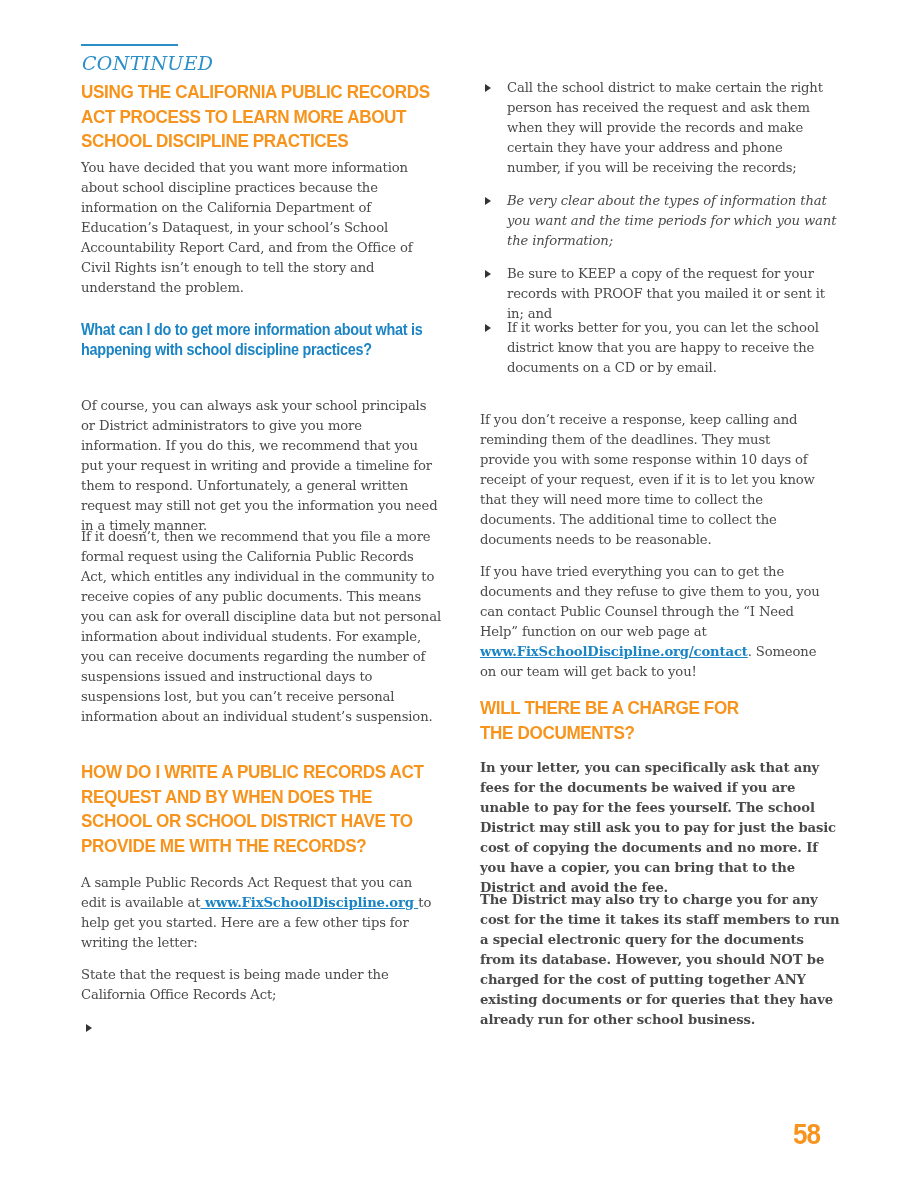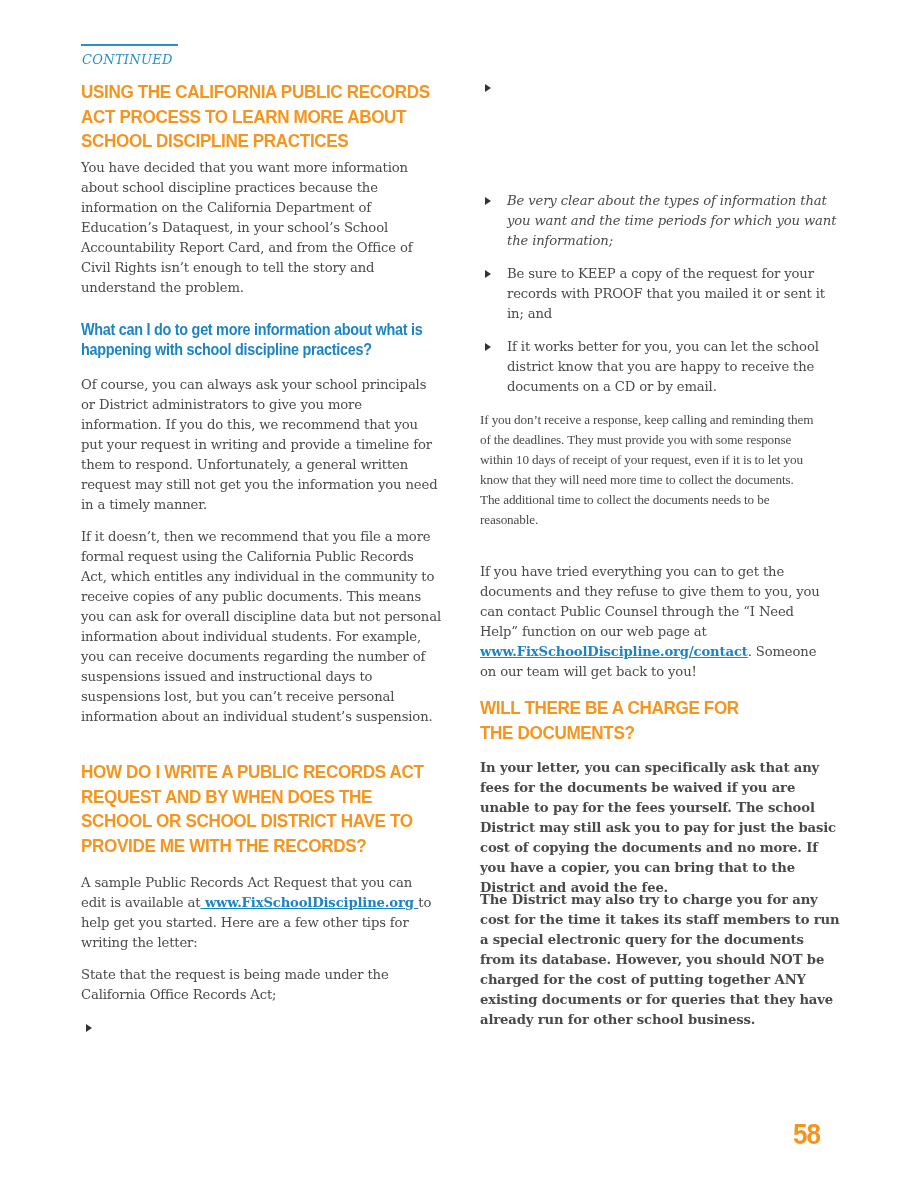--- a/index.html
+++ b/index.html
@@ -3,21 +3,21 @@
   <meta charset="utf-8">
   <style>
     html, body { margin: 0; padding: 0; background: #ffffff; }
     body { width: 918px; height: 1188px; position: relative; overflow: hidden;
       font-family: "DejaVu Serif", serif; color: #4a4a4a; }
     .col { position: absolute; top: 0; }
     .col-left { left: 81px; width: 360px; }
     .col-right { left: 480px; width: 360px; }
     .rule { position: absolute; left: 81px; top: 44px; width: 97px; height: 2px; background: #2a8fc7; }
     .continued { position: absolute; left: 82px; top: 52px; font-family: "DejaVu Serif", serif;
-      font-style: italic; font-size: 13px; letter-spacing: 0.3px; color: #2a8fc7; }
+      font-style: italic; font-size: 19px; letter-spacing: 0.3px; color: #2a8fc7; }
     .h-orange { font-family: "Liberation Sans", sans-serif; font-weight: 700; color: #f7941d;
       font-size: 19px; line-height: 24.5px; text-transform: uppercase; letter-spacing: -0.4px;
       transform: scaleX(0.9); transform-origin: left top; width: 111%; margin: 0; }
     .h-blue { font-family: "Liberation Sans", sans-serif; font-weight: 700; color: #1b84c4;
       font-size: 16px; line-height: 20px; letter-spacing: -0.3px;
       transform: scaleX(0.9); transform-origin: left top; width: 111%; margin: 0; }
     p { margin: 0; font-size: 13.2px; line-height: 20px; letter-spacing: -0.15px; }
     a { color: #1b84c4; font-weight: 700; text-decoration: underline; }
     .bullet { position: relative; padding-left: 27px; font-size: 13.2px; line-height: 20px; letter-spacing: -0.15px; }
     .bullet .tri { position: absolute; left: 5px; top: 6px; width: 0; height: 0;
@@ -29,46 +29,47 @@
 </head>
 <body>
 
 <div class="rule"></div>
 <div class="continued">CONTINUED</div>
 
 <div class="col col-left">
   <h2 class="h-orange abs" style="top:80px;">USING THE CALIFORNIA PUBLIC RECORDS ACT PROCESS TO LEARN MORE ABOUT SCHOOL DISCIPLINE PRACTICES</h2>
   <p class="abs" style="top:158px; width:345px;">You have decided that you want more information about school discipline practices because the information on the California Department of Education’s Dataquest, in your school’s School Accountability Report Card, and from the Office of Civil Rights isn’t enough to tell the story and understand the problem.</p>
   <h3 class="h-blue abs" style="top:320px;">What can I do to get more information about what is happening with school discipline practices?</h3>
-  <p class="abs" style="top:375px; width:360px;">Of course, you can always ask your school principals or District administrators to give you more information.  If you do this, we recommend that you put your request in writing and provide a timeline for them to respond. Unfortunately, a general written request may still not get you the information you need in a timely manner.</p>
+  <p class="abs" style="top:396px; width:360px;">Of course, you can always ask your school principals or District administrators to give you more information.  If you do this, we recommend that you put your request in writing and provide a timeline for them to respond. Unfortunately, a general written request may still not get you the information you need in a timely manner.</p>
   <p class="abs" style="top:527px; width:360px;">If it doesn’t, then we recommend that you file a more formal request using the California Public Records Act, which entitles any individual in the community to receive copies of any public documents.  This means you can ask for overall discipline data but not personal information about individual students. For example, you can receive documents regarding the number of suspensions issued and instructional days to suspensions lost, but you can’t receive personal information about an individual student’s suspension.</p>
   <h2 class="h-orange abs" style="top:760px;">HOW DO I WRITE A PUBLIC RECORDS ACT REQUEST AND BY WHEN DOES THE SCHOOL OR SCHOOL DISTRICT HAVE TO PROVIDE ME WITH THE RECORDS?</h2>
   <p class="abs" style="top:873px; width:360px;"><span>A sample Public Records Act Request that you can edit is available at</span><a href="#"> www.FixSchoolDiscipline.org </a><span>to help get you started.   Here are a few other tips for writing the letter:</span></p>
   <p class="abs" style="top:965px; width:345px;">State that the request is being made under the California Office Records Act;</p>
   <div class="bullet abs" style="top:1018px; width:345px;">
     <span class="tri"></span>
   </div>
 </div>
 
 <div class="col col-right">
   <div class="bullet abs" style="top:78px; width:330px;">
     <span class="tri"></span>
+    <span>Call the school district to make certain the right person has received the request and ask them when they will provide the records and make certain they have your address and phone number, if you will be receiving the records;</span>
   </div>
   <div class="bullet abs" style="top:191px; width:335px;font-style:italic;">
     <span class="tri"></span>
     <span>Be very clear about the types of information that you want and the time periods for which you want the information;</span>
   </div>
   <div class="bullet abs" style="top:264px; width:335px;">
     <span class="tri"></span>
     <span>Be sure to KEEP a copy of the request for your records with PROOF that you mailed it or sent it in; and</span>
   </div>
-  <div class="bullet abs" style="top:337px; width:335px;">
+  <div class="bullet abs" style="top:318px; width:335px;">
     <span class="tri"></span>
     <span>If it works better for you, you can let the school district know that you are happy to receive the documents on a CD or by email.</span>
   </div>
-  <p class="abs" style="top:410px; width:335px;font-family:Liberation Serif, serif;">If you don’t receive a response, keep calling and reminding them of the deadlines.  They must provide you with some response within 10 days of receipt of your request, even if it is to let you know that they will need more time to collect the documents.  The additional time to collect the documents needs to be reasonable.</p>
+  <p class="abs" style="top:410px; width:335px;">If you don’t receive a response, keep calling and reminding them of the deadlines.  They must provide you with some response within 10 days of receipt of your request, even if it is to let you know that they will need more time to collect the documents.  The additional time to collect the documents needs to be reasonable.</p>
   <p class="abs" style="top:562px; width:345px;"><span>If you have tried everything you can to get the documents and they refuse to give them to you, you can contact Public Counsel through the “I Need Help” function on our web page at</span><a href="#"> www.FixSchoolDiscipline.org/contact</a><span>.   Someone on our team will get back to you!</span></p>
   <h2 class="h-orange abs" style="top:696px; width:300px;">WILL THERE BE A CHARGE FOR THE DOCUMENTS?</h2>
   <p class="abs" style="top:758px; width:360px;font-weight:bold;">In your letter, you can specifically ask that any fees for the documents be waived if you are unable to pay for the fees yourself.  The school District may still ask you to pay for just the basic cost of copying the documents and no more.  If you have a copier, you can bring that to the District and avoid the fee.</p>
   <p class="abs" style="top:890px; width:362px;font-weight:bold;">The District may also try to charge you for any cost for the time it takes its staff members to run a special electronic query for the documents from its database. However, you should NOT be charged for the cost of putting together ANY existing documents or for queries that they have already run for other school business.</p>
 </div>
 
 <div class="page-num">58</div>
 
 </body></html>

